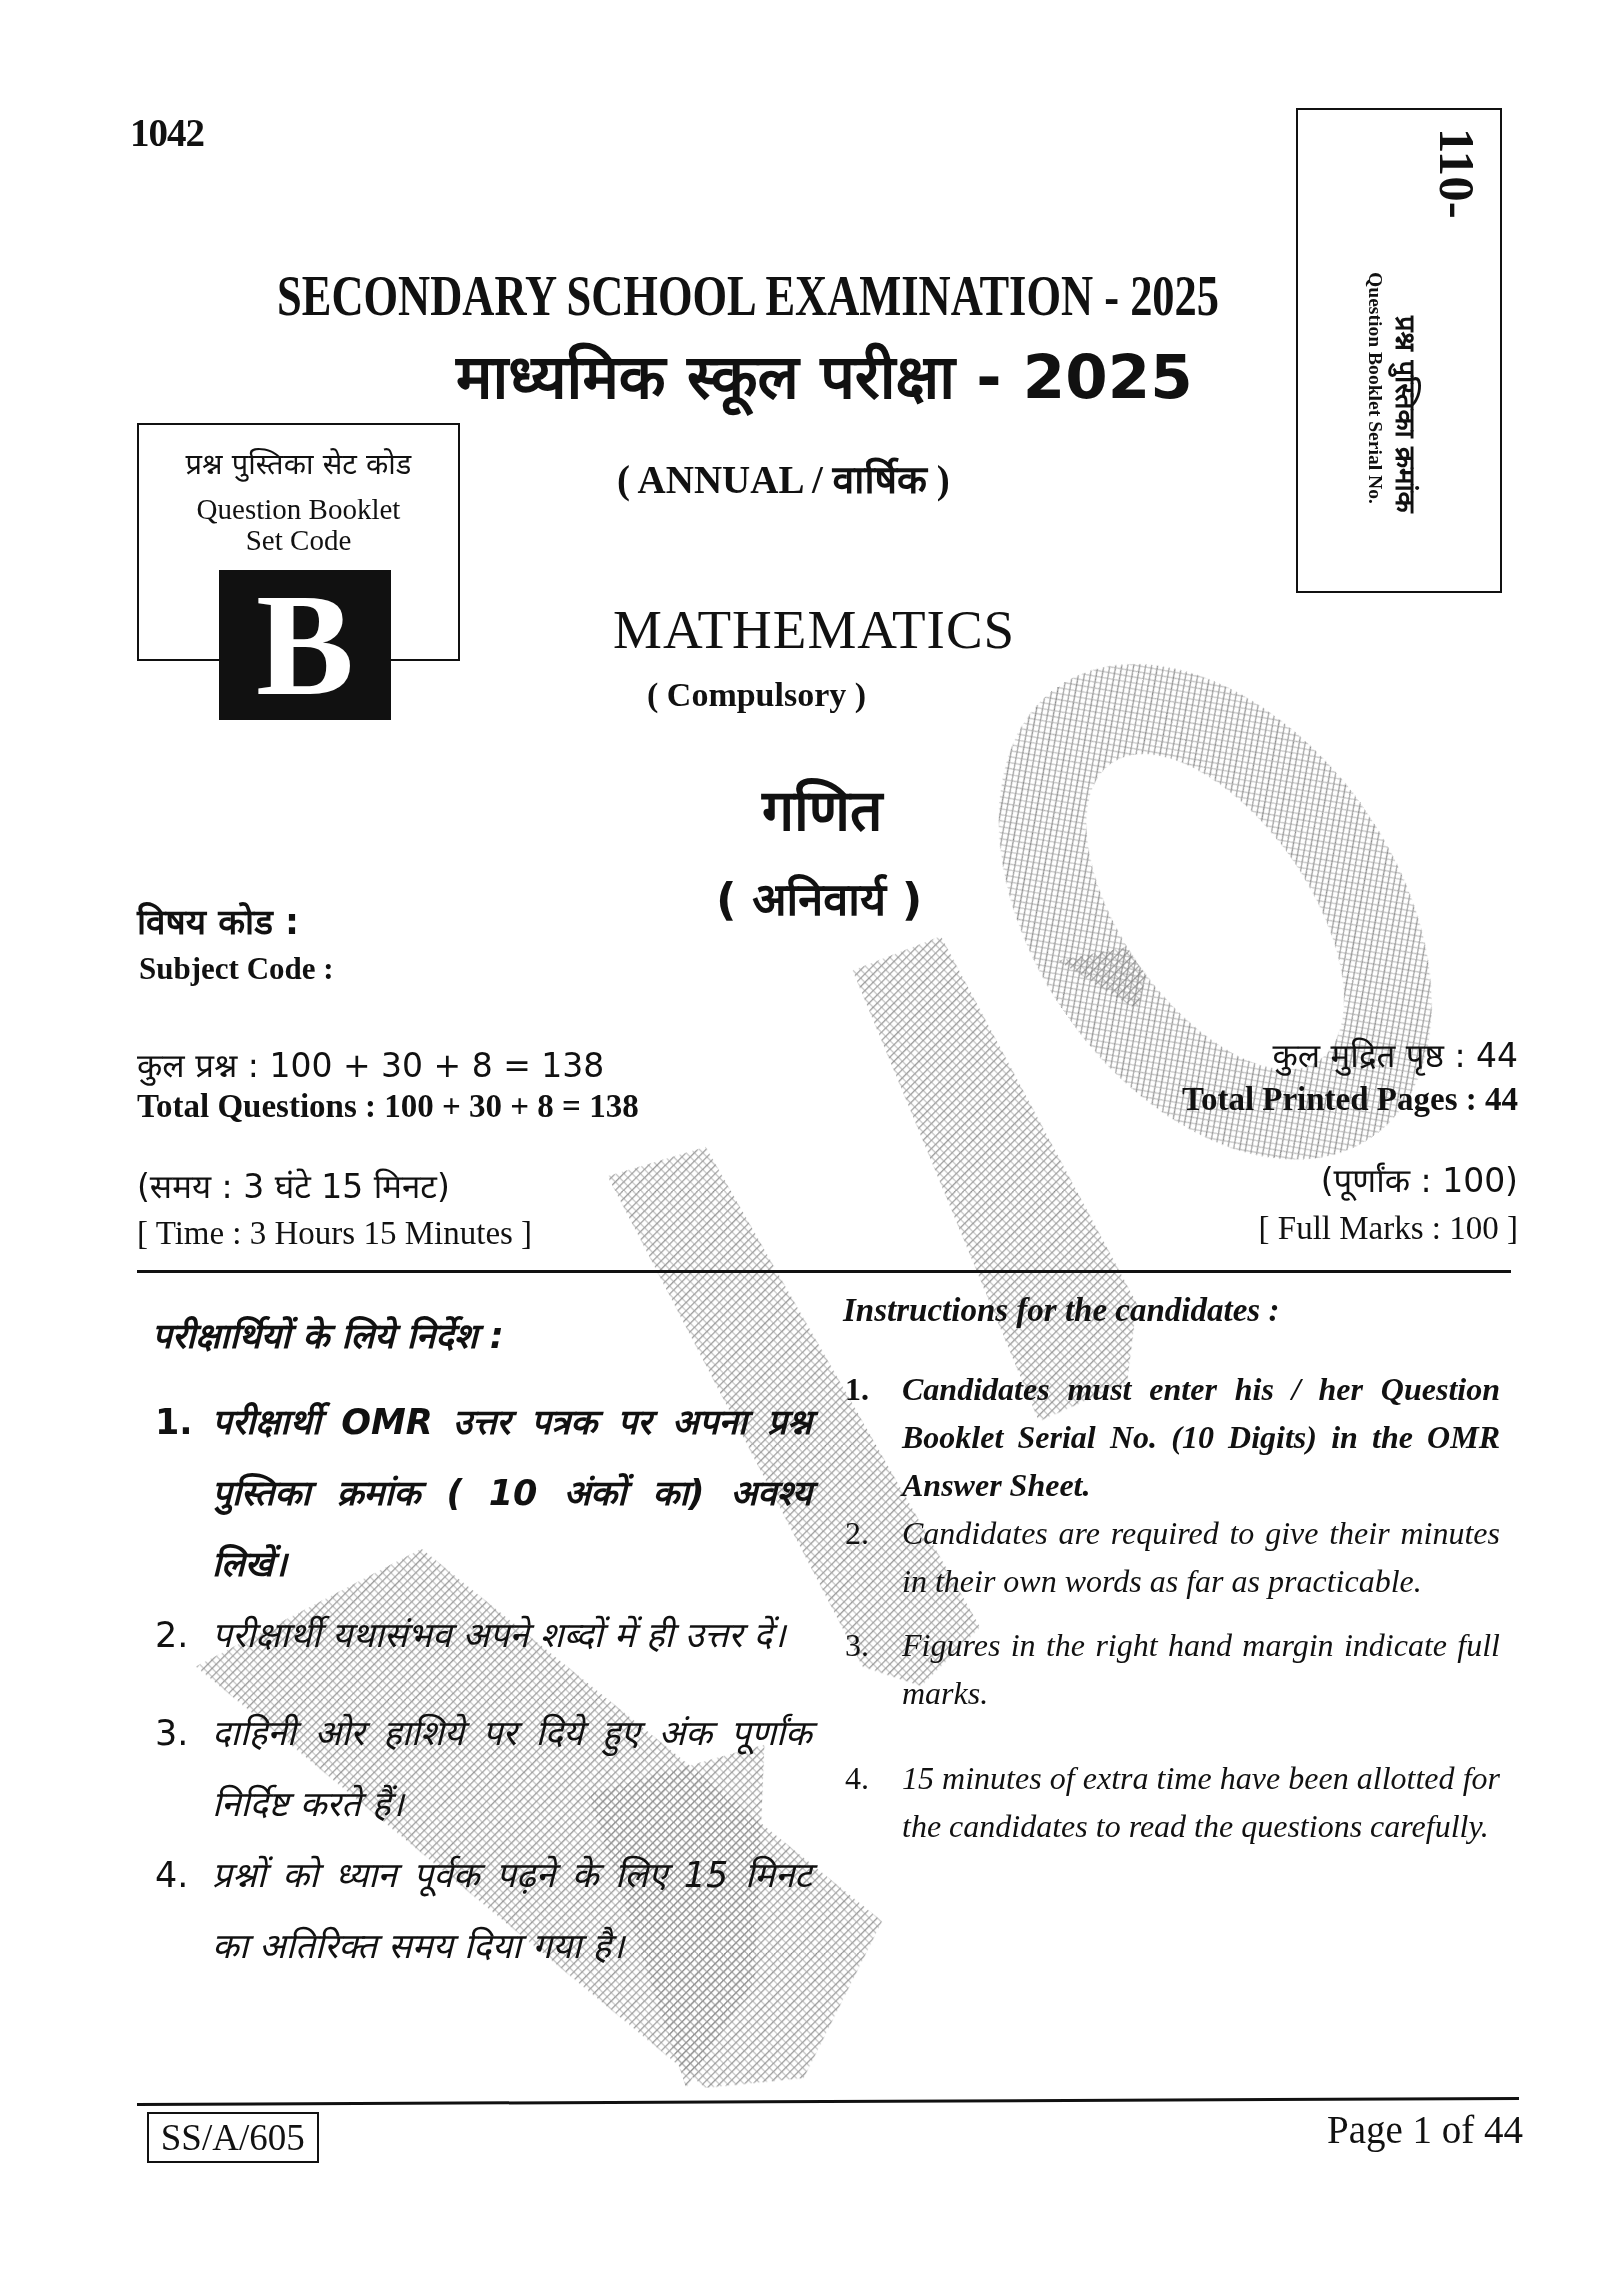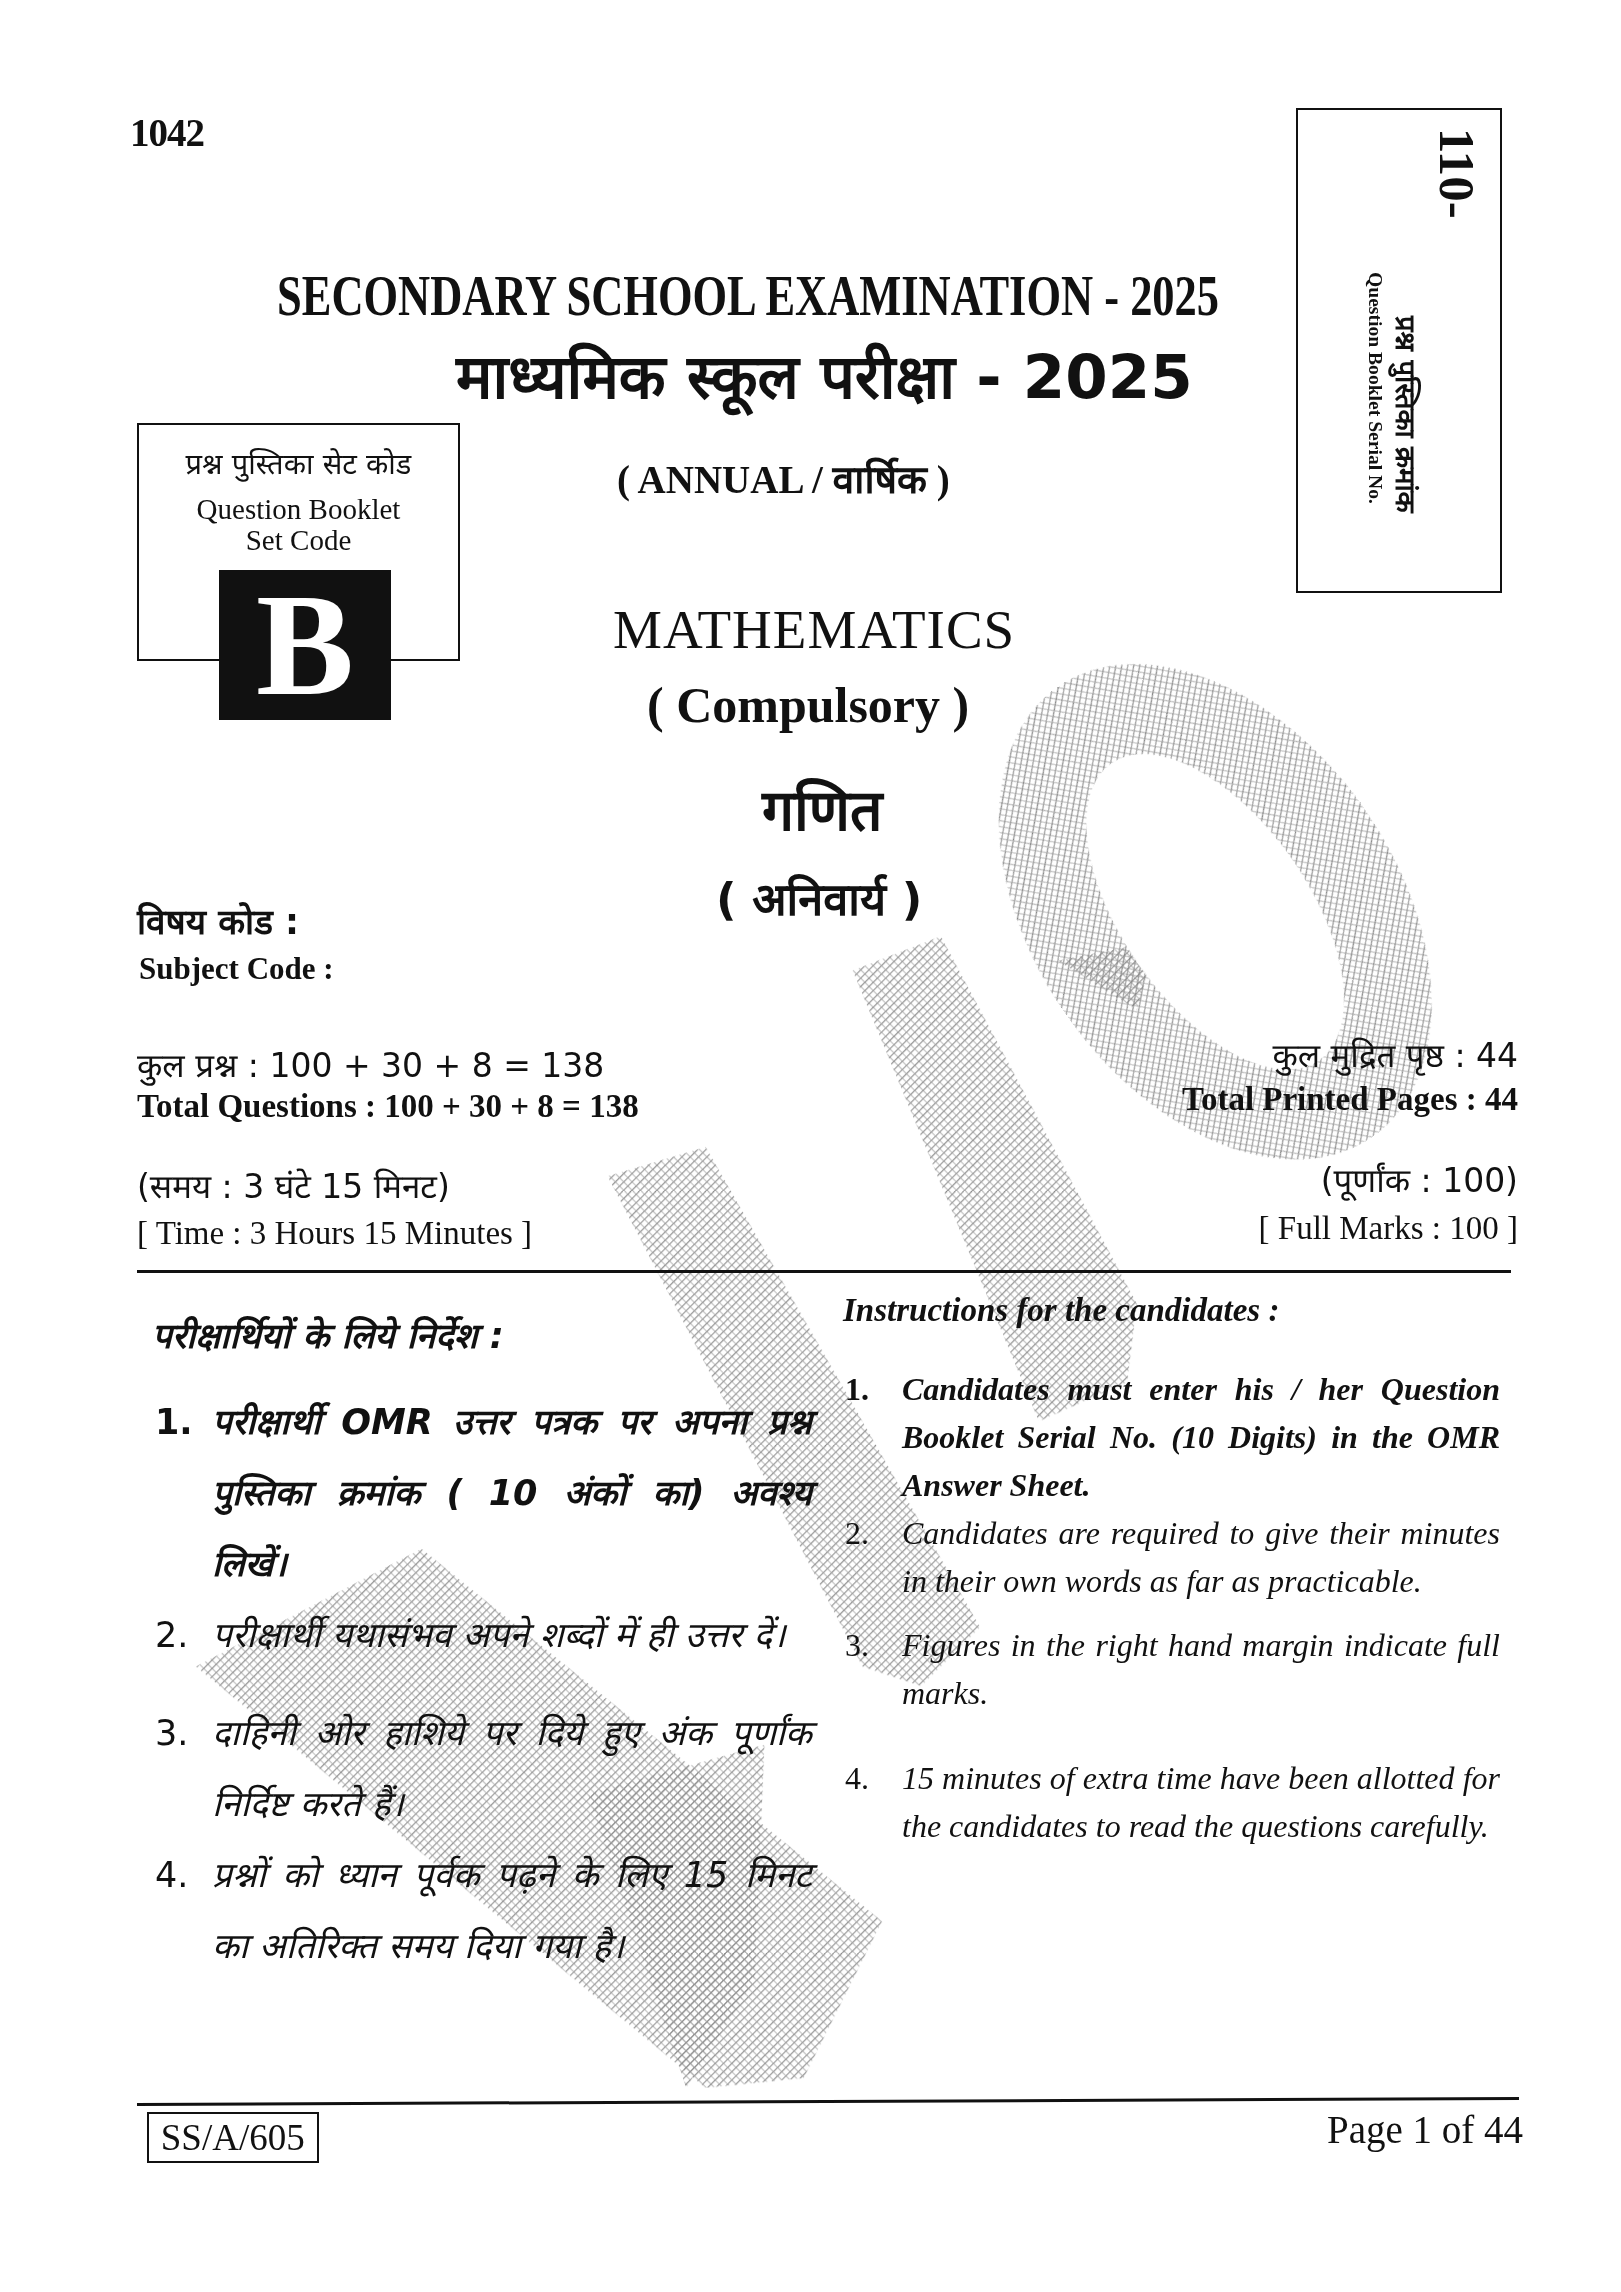--- a/index.html
+++ b/index.html
@@ -22,21 +22,21 @@
   
   #setbox { left: 137px; top: 423px; width: 323px; height: 238px; border: 2.9px solid #111; box-sizing: border-box; text-align: center; }
   #setbox .l1 { margin-top: 17.6px; font-size: 29px; }
   #setbox .l2 { font-size: 29px; margin-top: 11px; }
   #setbox .l3 { font-size: 29px; margin-top: -2px; }
   #setbox .codebox { position: absolute; left: 80px; top: 145px; width: 172px; height: 150px; background: #111; color: #fff;
                      font-size: 147px; font-weight: bold; line-height: 150px; text-align: center; }
 
   #annual { left: 617px; top: 451px; font-size: 39px; font-weight: bold; white-space: nowrap; }
   #subject-en { left: 613px; top: 598px; font-size: 55px; font-weight: normal; letter-spacing: 1px; }
-  #compulsory { left: 647px; top: 676px; font-size: 50px; font-weight: bold; }
+  #compulsory { left: 647px; top: 676px; font-size: 34px; font-weight: bold; }
   #subject-hi { left: 762px; top: 769px; font-size: 57px; font-weight: bold; text-align: center; }
   #compulsory-hi { left: 716px; top: 867px; font-size: 45px; font-weight: bold; }
 
   
   #serialbox { left: 1296px; top: 108px; width: 206px; height: 485px; border: 2.9px solid #111; box-sizing: border-box; }
   #serial-num { position: absolute; left: 188px; top: 17.6px; transform: rotate(90deg); transform-origin: left top; font-size: 51px; font-weight: bold; white-space: nowrap; }
   #serial-hi { position: absolute; left: 127px; top: 206px; transform: rotate(90deg); transform-origin: left top; font-size: 27.4px; font-weight: bold; white-space: nowrap; }
   #serial-en { position: absolute; left: 88px; top: 162px; transform: rotate(90deg); transform-origin: left top; font-size: 19.6px; font-weight: bold; white-space: nowrap; }
 
   #subject-code-hi { left: 137px; top: 897px; font-size: 35px; font-weight: bold; }

